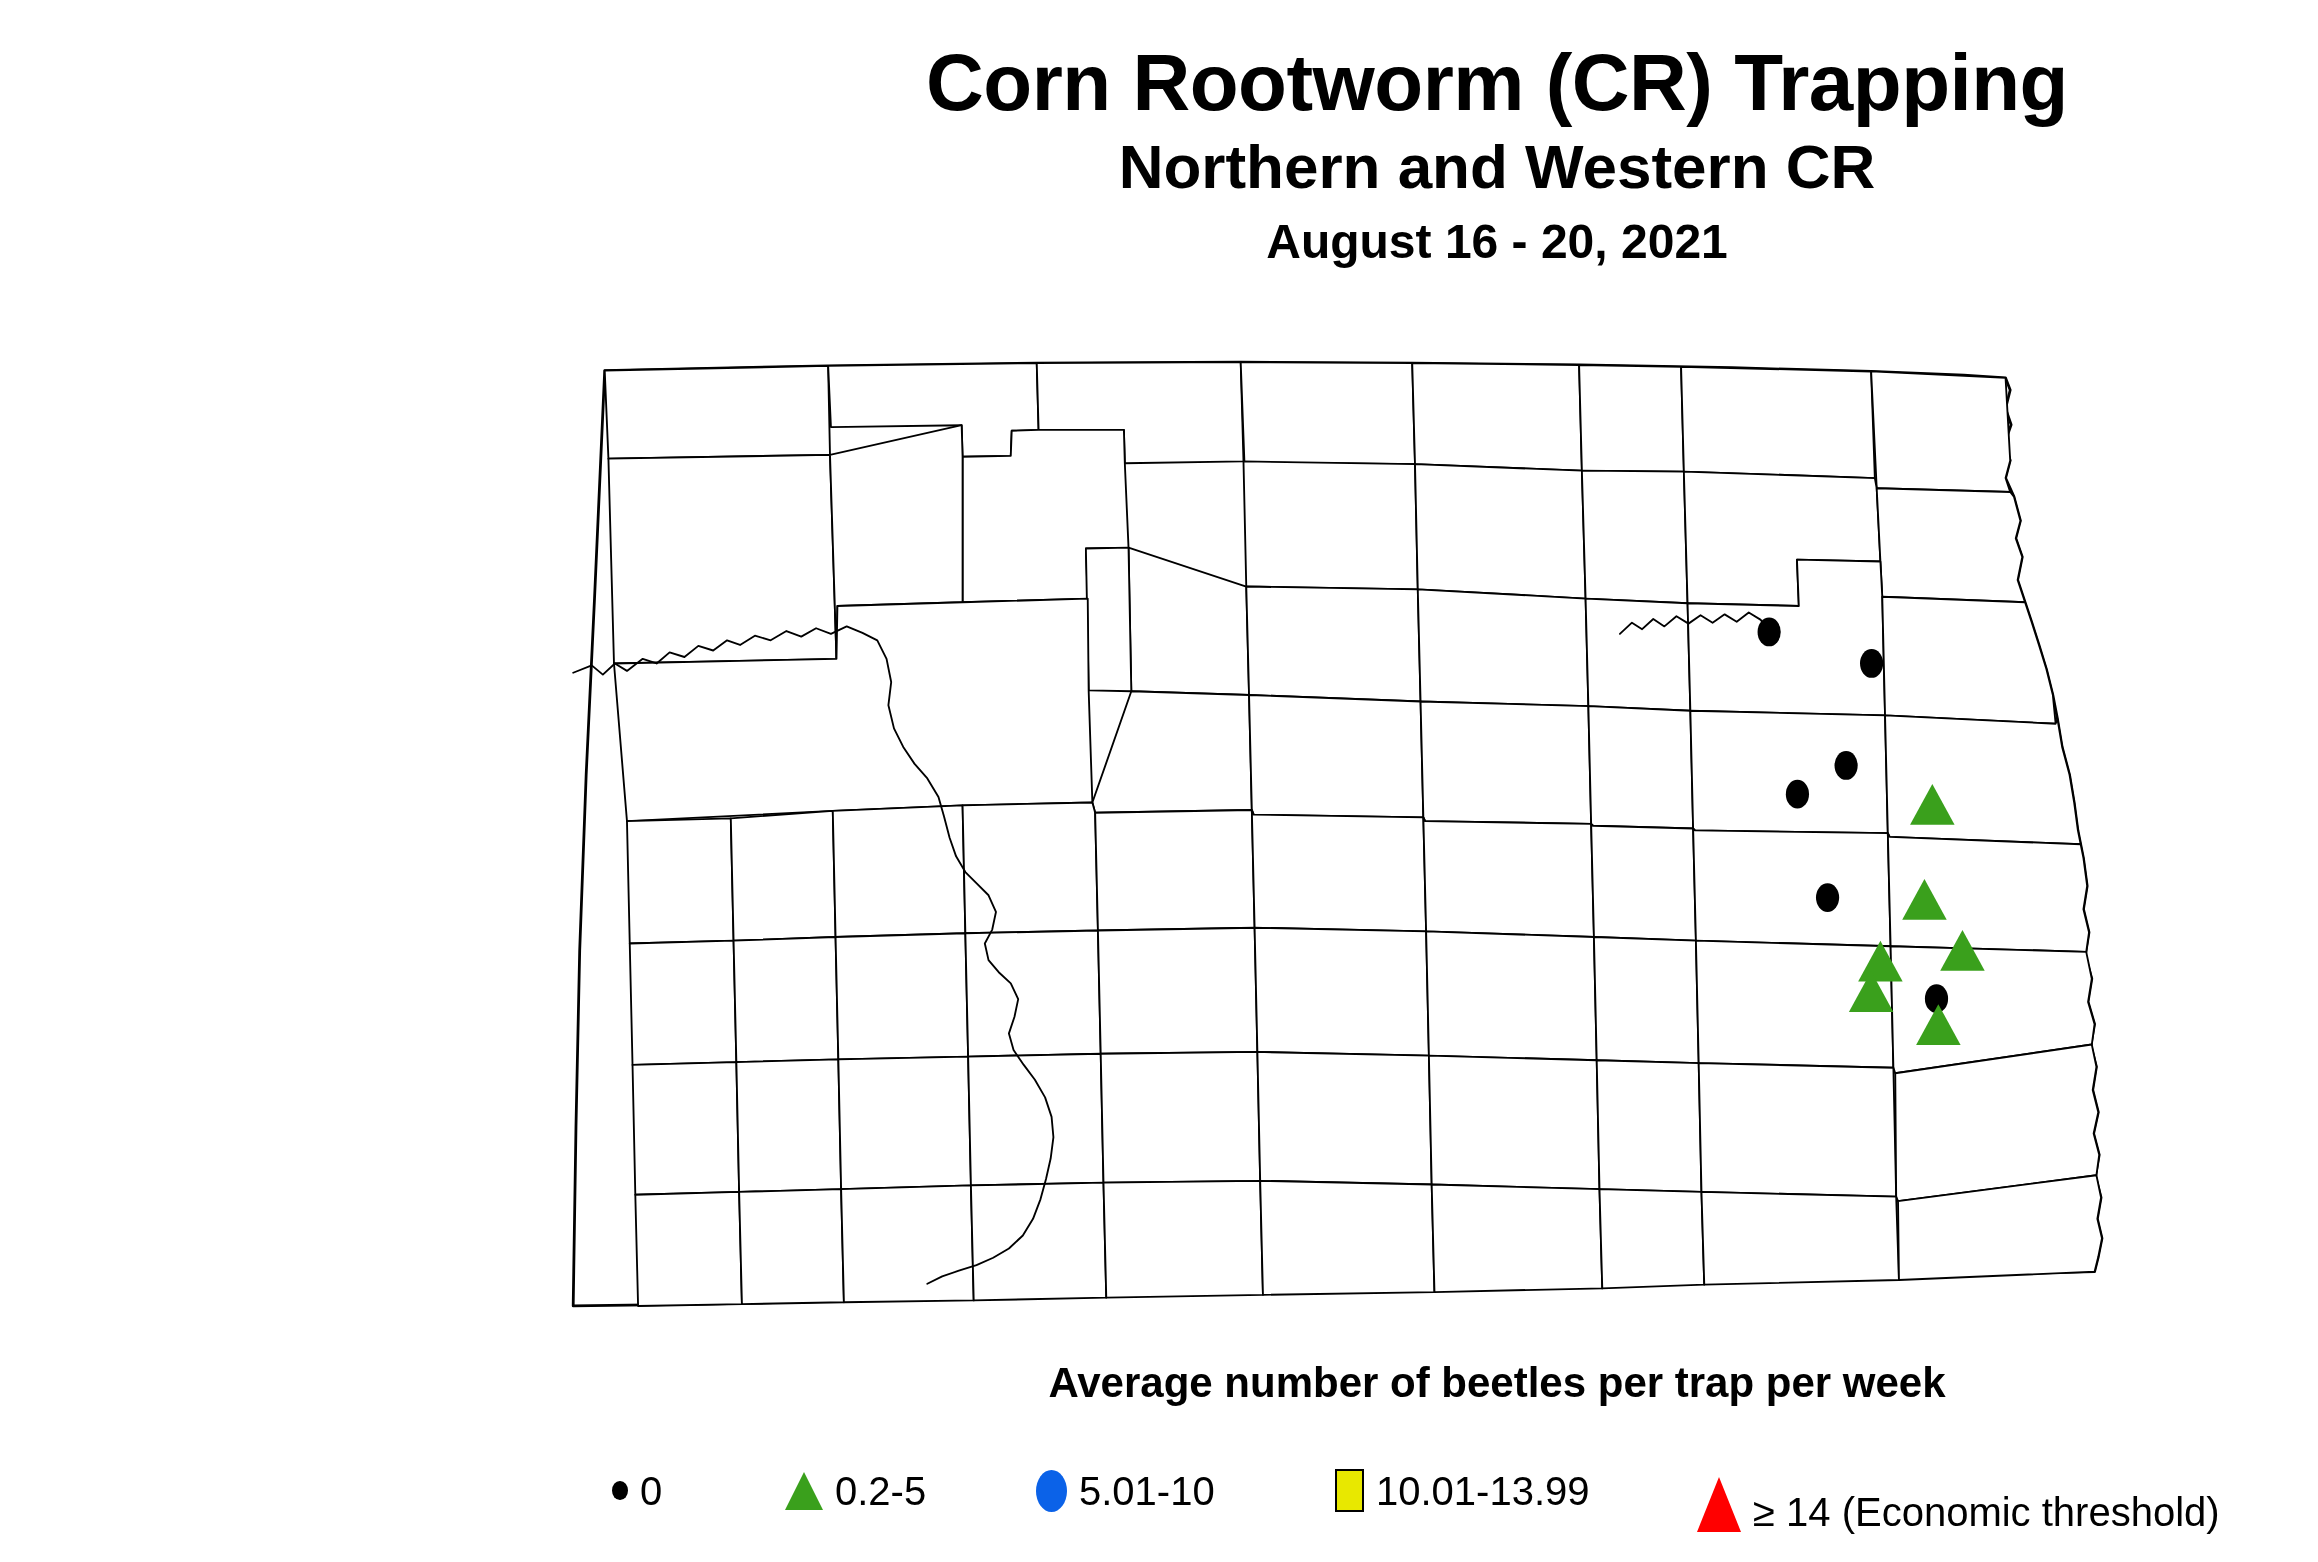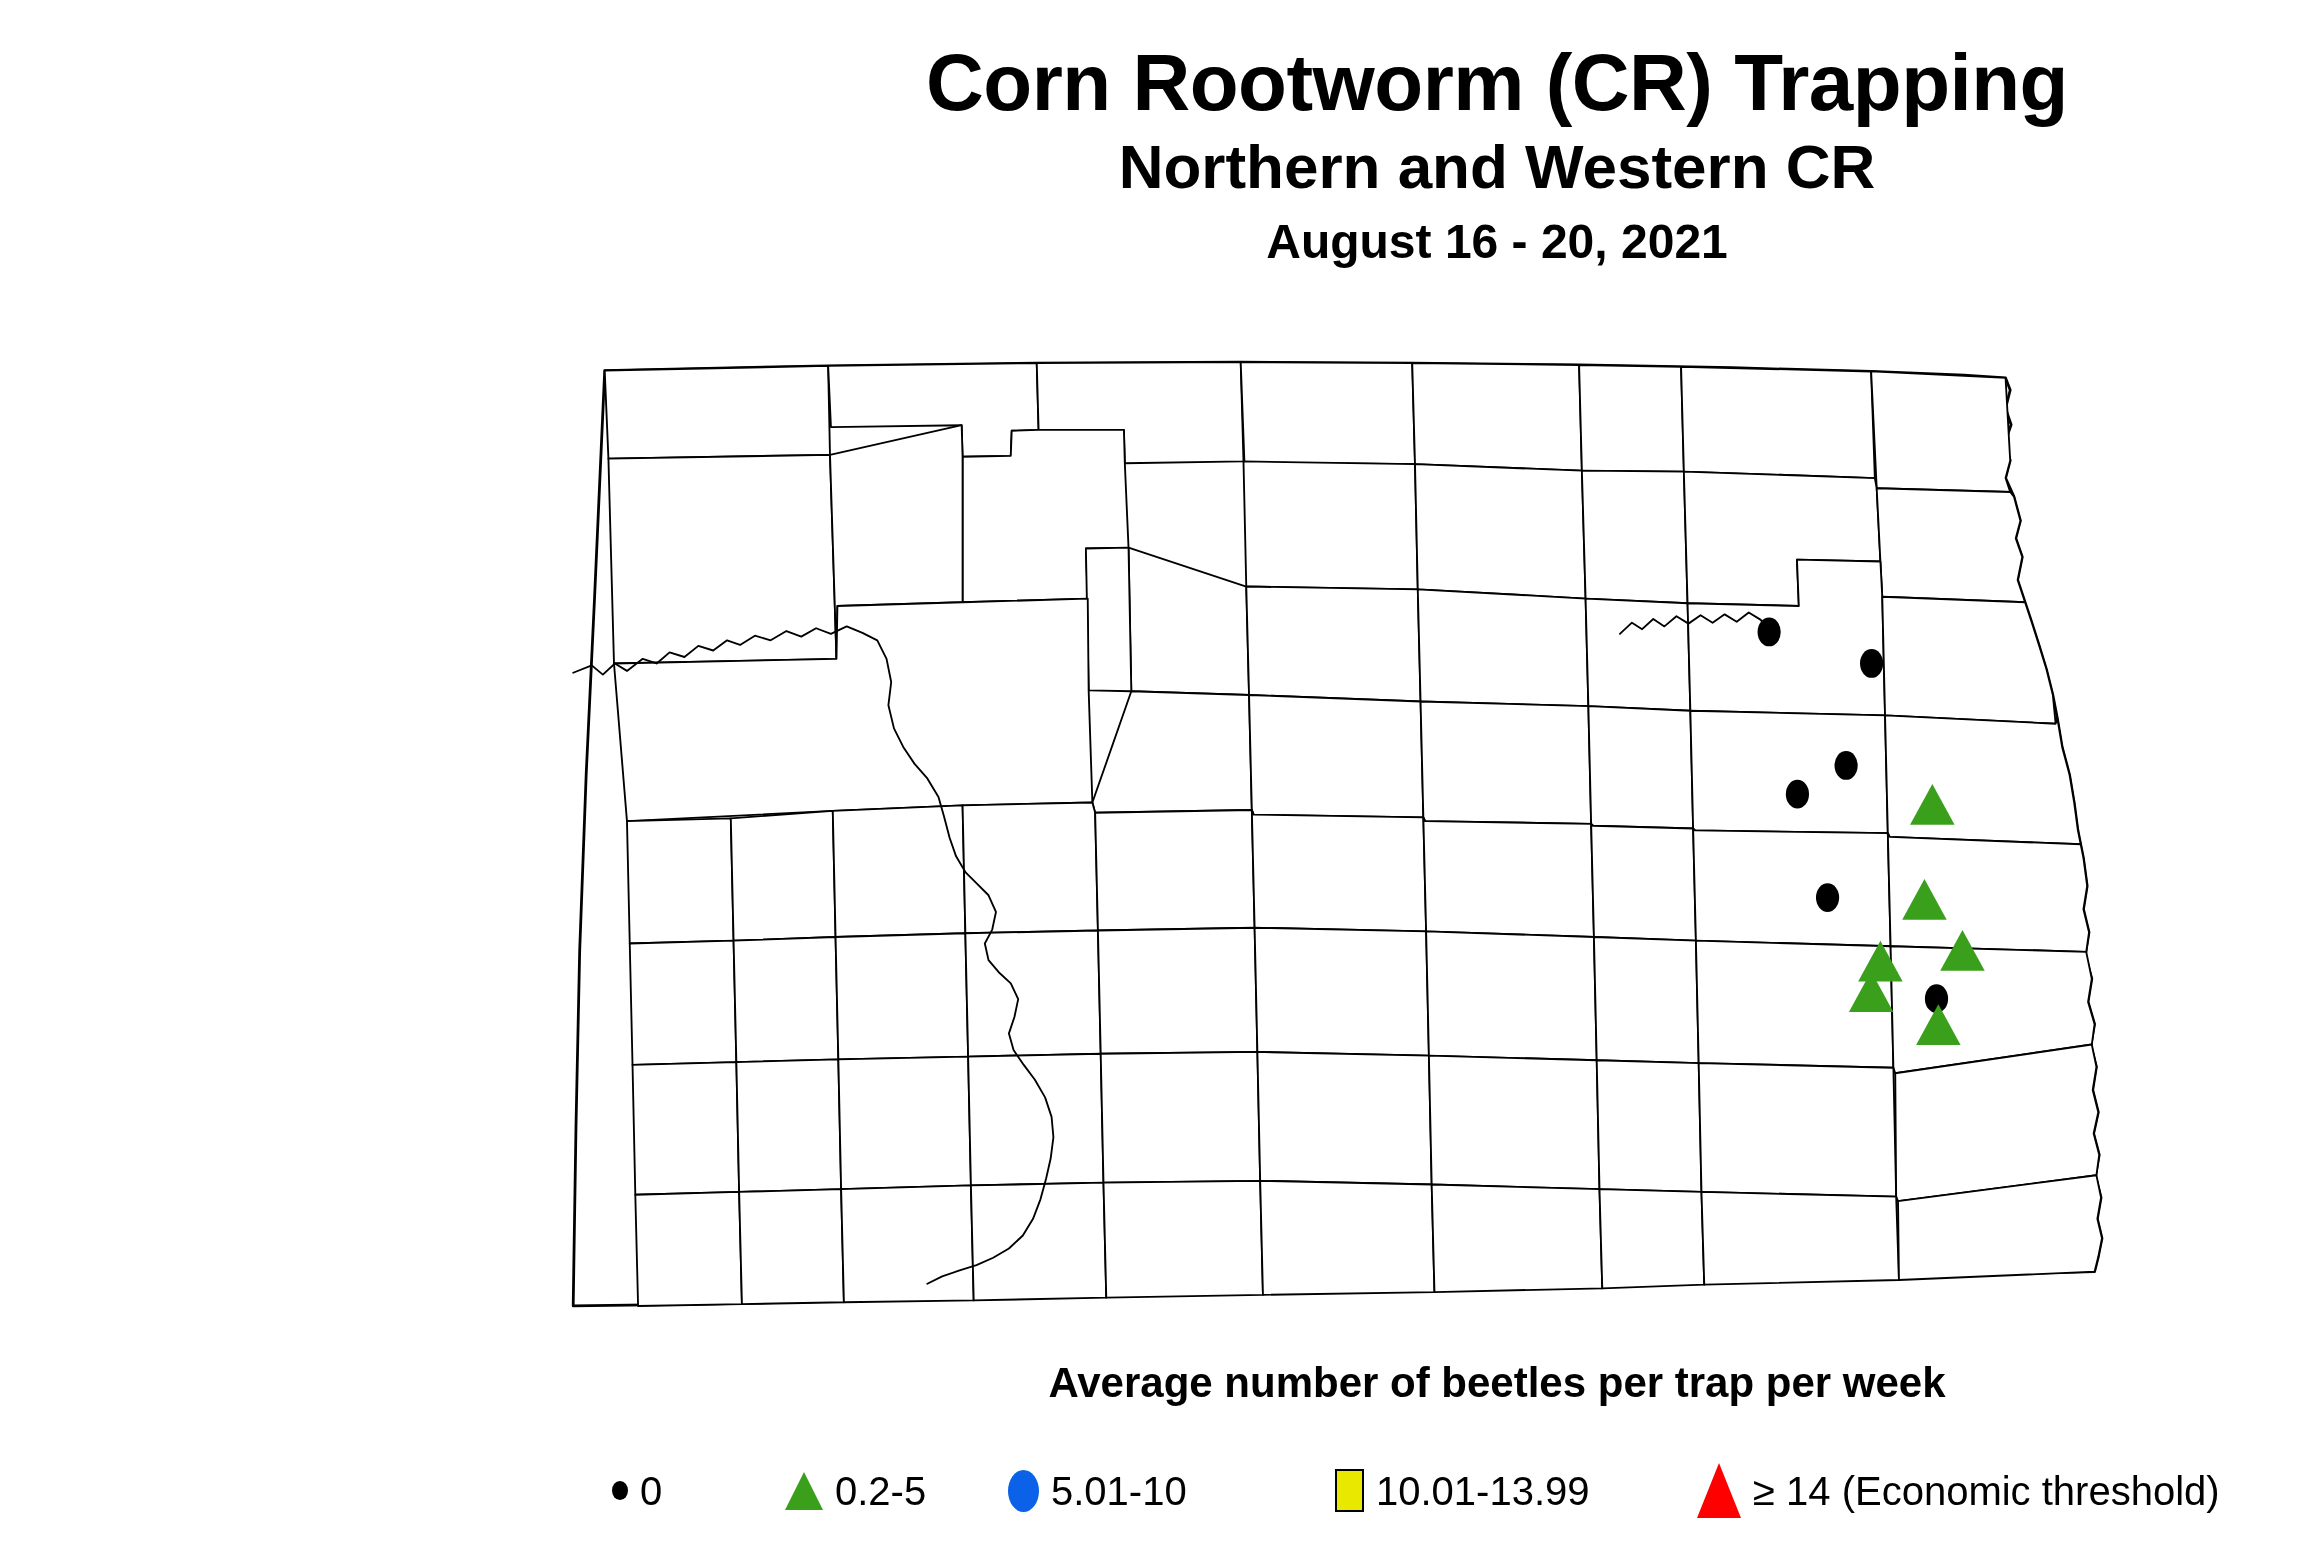--- a/index.html
+++ b/index.html
@@ -296,31 +296,31 @@
     <div class="legend-item" style="left:0px;">
       <span class="legend-swatch sw-dot"></span>
       <span class="legend-label">0</span>
     </div>
 
     <div class="legend-item" style="left:173px;">
       <span class="legend-swatch sw-tri-green"></span>
       <span class="legend-label">0.2-5</span>
     </div>
 
-    <div class="legend-item" style="left:396px;">
+    <div class="legend-item" style="left:424px;">
       <span class="legend-swatch sw-circle-blue"></span>
       <span class="legend-label">5.01-10</span>
     </div>
 
     <div class="legend-item" style="left:723px;">
       <span class="legend-swatch sw-square-yellow"></span>
       <span class="legend-label">10.01-13.99</span>
     </div>
 
-    <div class="legend-item" style="left:1085px;">
+    <div class="legend-item" style="left:1085px;align-items:flex-end;">
       <span class="legend-swatch sw-tri-red"></span>
       <span class="legend-label">≥ 14 (Economic threshold)</span>
     </div>
 
   </div>
 
 </div>
 
 
 </body></html>

